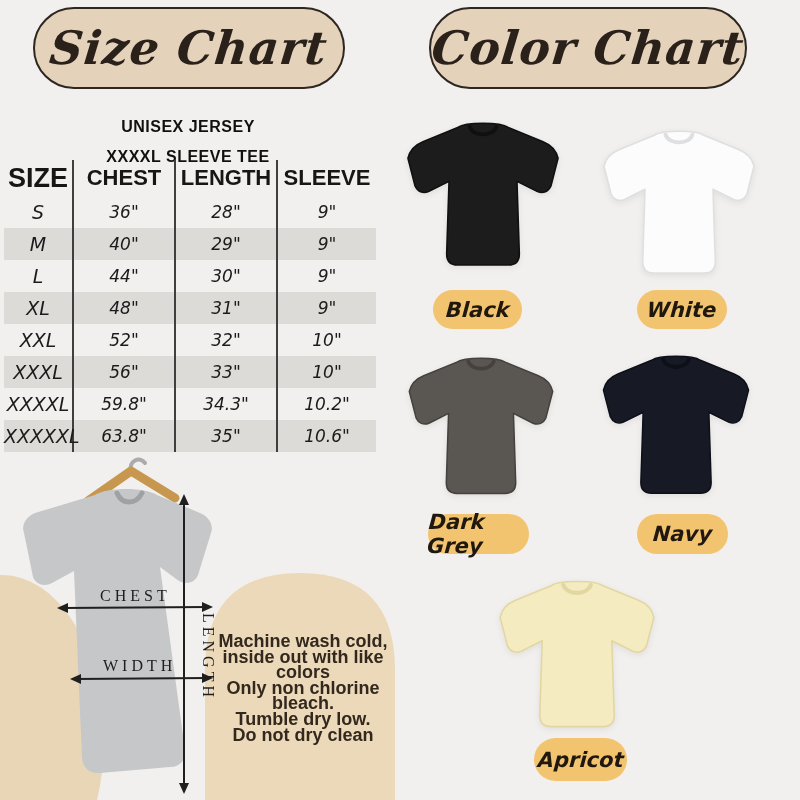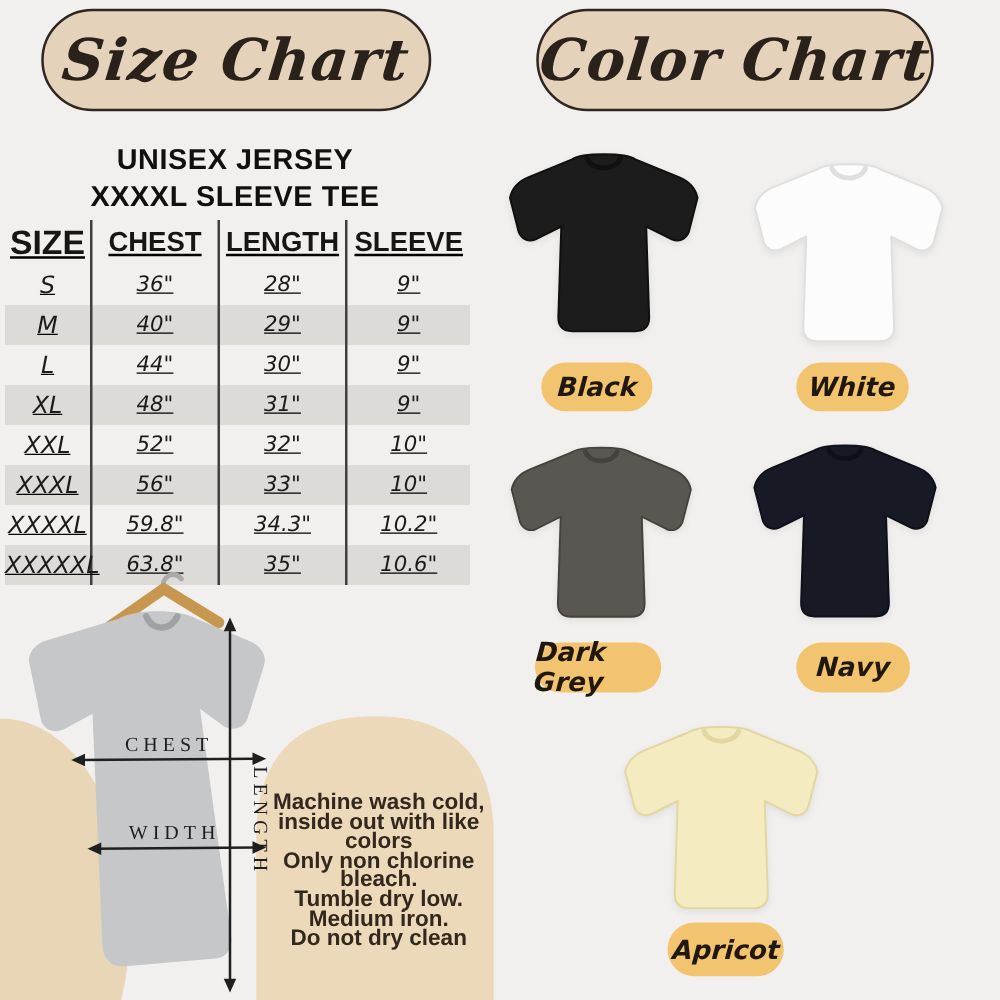--- a/index.html
+++ b/index.html
@@ -15,25 +15,25 @@
   .title-pill .script {
     font-family:"DejaVu Serif", serif; font-style:italic; font-weight:bold;
     font-size:46px; color:#2b211b; letter-spacing:1px; transform:skewX(-6deg);
   }
   .pill-size { left:33px;  width:312px; }
   .pill-color{ left:429px; width:318px; }
 
   
   .heading {
     position:absolute; left:0; top:112px; width:376px; text-align:center;
-    font-weight:bold; font-size:23px; line-height:30px; color:#101010; letter-spacing:0.5px;
-  }
-
-  
-  .size-table { position:absolute; left:4px; top:176px; width:372px; border-collapse:collapse; table-layout:fixed;text-decoration:underline; }
+    font-weight:bold; font-size:16px; line-height:30px; color:#101010; letter-spacing:0.5px;
+  }
+
+  
+  .size-table { position:absolute; left:4px; top:160px; width:372px; border-collapse:collapse; table-layout:fixed; }
   .size-table col.c1 { width:69px; } .size-table col.c2 { width:102px; }
   .size-table col.c3 { width:102px; } .size-table col.c4 { width:99px; }
   .size-table th {
     height:36px; font-size:22px; font-weight:bold; color:#161616; text-align:center;
     border-right:2px solid var(--divider,#3f3f3f); vertical-align:middle;
   }
   .size-table th:first-child { font-size:27px; }
   .size-table th:last-child, .size-table td:last-child { border-right:none; }
   .size-table td {
     height:32px; text-align:center; vertical-align:middle; color:#1b1b1b;
@@ -191,21 +191,20 @@
       <polygon class="arrowhead" points="184,339 179,328 189,328"></polygon>
     </g>
     <text class="mock-label" transform="translate(203,158) rotate(90)">LENGTH</text>
   </svg>
 
   <div class="care">
     <div class="care-line">Machine wash cold,</div>
     <div class="care-line">inside out with like colors</div>
     <div class="care-line">Only non chlorine bleach.</div>
     <div class="care-line">Tumble dry low.</div>
-    <div class="care-line">Medium iron.</div>
     <div class="care-line">Do not dry clean</div>
   </div>
 
   <svg class="shirt" style="left:396px; top:118px;" width="174" height="158" viewBox="0 0 220 200">
     <use href="#tee" style="fill: rgb(28, 28, 28); color: rgb(16, 16, 16);"></use>
   </svg>
   <svg class="shirt" style="left:592px; top:126px;" width="174" height="158" viewBox="0 0 220 200">
     <use href="#tee" style="fill: rgb(252, 252, 252); color: rgb(223, 223, 223);"></use>
   </svg>
   <svg class="shirt" style="left:398px; top:353px;" width="166" height="151" viewBox="0 0 220 200">

